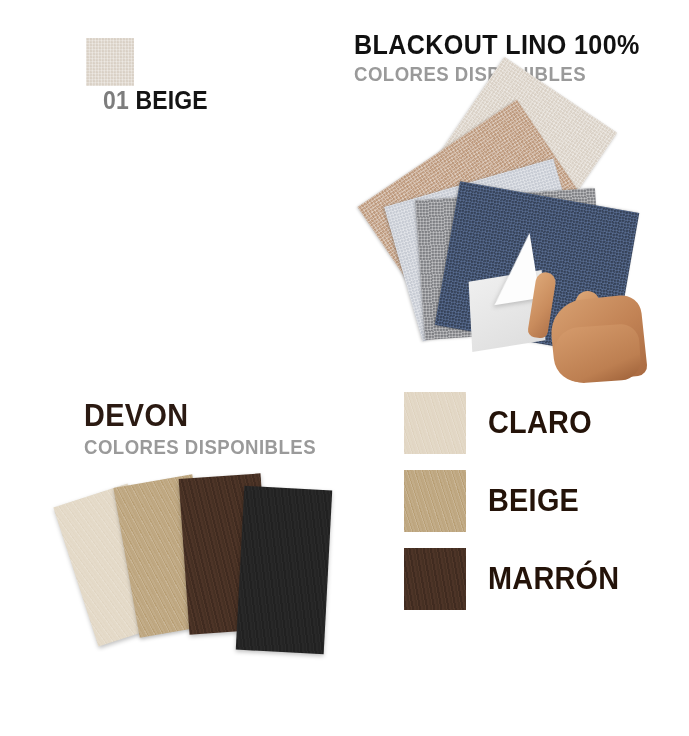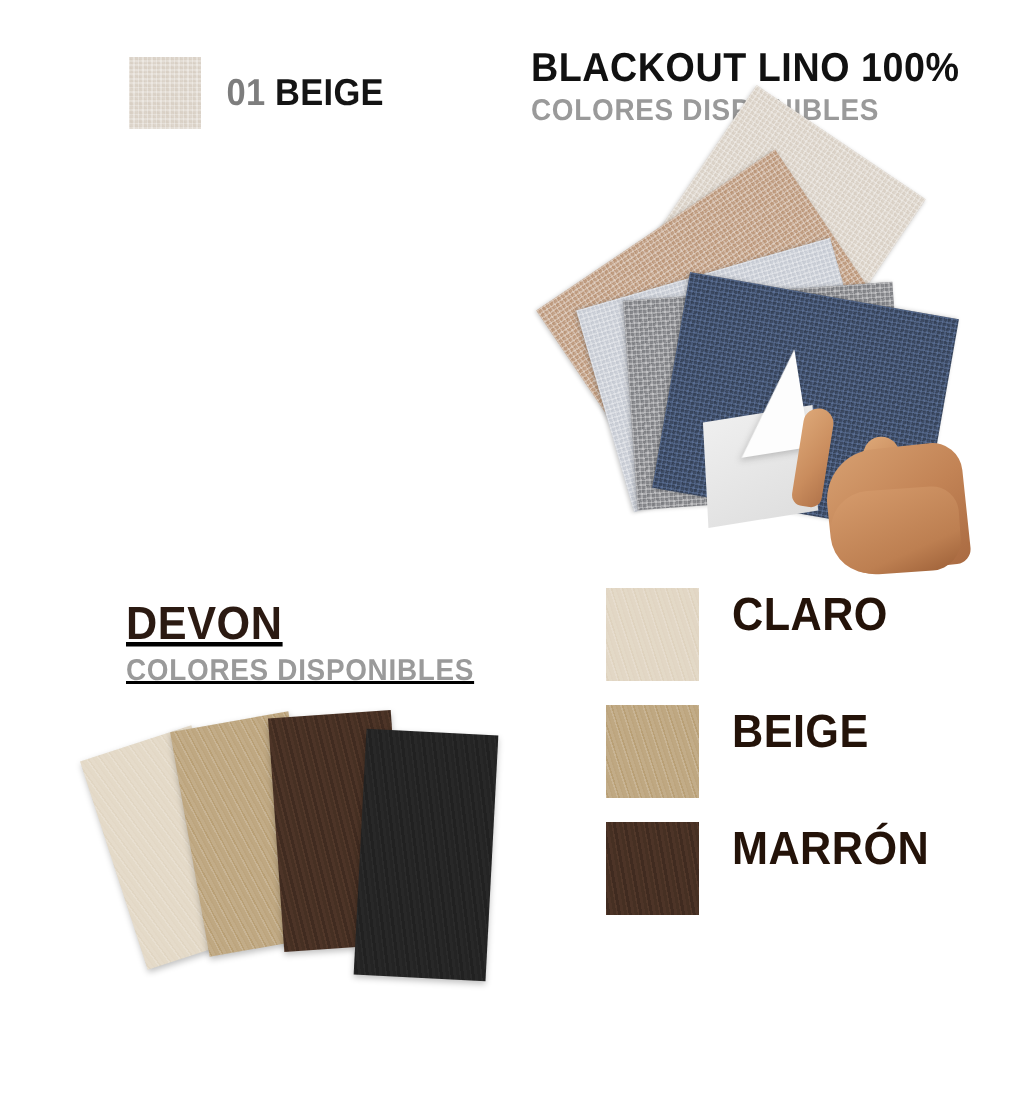--- a/index.html
+++ b/index.html
@@ -46,22 +46,22 @@
         rgba(0,0,0,.16) 1px 3px,
         rgba(255,255,255,.04) 3px 5px,
         rgba(0,0,0,.06) 5px 7px);
     mix-blend-mode: overlay;
     opacity: .85;
   }
 
   
   .lino-list { position: absolute; left: 86px; top: 38px; }
   .lino-row {
-    display: flex; align-items: center;
-    height: 48px; margin-bottom: 17px;
+    display: flex; 
+    height: 48px; margin-bottom: 17px; flex-direction: column;
   }
   .lino-chip {
     position: relative;
     width: 48px; height: 48px;
     flex: 0 0 48px;
     overflow: hidden;
   }
   .lino-label {
     margin-left: 17px;
     font-family: "Liberation Sans Narrow", "Liberation Sans", sans-serif;
@@ -92,21 +92,21 @@
     font-size: 20px;
     color: #9a9a9a;
     letter-spacing: .5px;
     white-space: nowrap;
     margin-top: 2px;
     transform: scaleX(.93);
     transform-origin: left center;
   }
   #blackout-heading { left: 354px; top: 30px; }
   #blackout-heading .h-main { color: #111111; }
-  #devon-heading  { left: 84px;  top: 398px; text-decoration: underline; }
+  #devon-heading  { left: 84px;  top: 398px; }
   #devon-heading .h-main { color: #2b1a12; font-size: 31px; }
 
   
   .fan { position: absolute; left: 390px; top: 78px; width: 252px; height: 300px; }
   .fan-card {
     position: absolute;
     overflow: hidden;
     box-shadow: 0 1px 3px rgba(0,0,0,.22);
   }
 
@@ -160,21 +160,21 @@
   .devon-fan { position: absolute; left: 74px; top: 470px; width: 300px; height: 190px; }
   .devon-panel {
     position: absolute;
     overflow: hidden;
     box-shadow: 0 2px 4px rgba(0,0,0,.25);
   }
 
   
   .devon-list { position: absolute; left: 404px; top: 392px; }
   .devon-row {
-    display: flex; 
+    display: flex; align-items: center;
     height: 62px; margin-bottom: 16px;
   }
   .devon-chip {
     position: relative;
     width: 62px; height: 62px;
     flex: 0 0 62px;
     overflow: hidden;
   }
   .devon-label {
     margin-left: 22px;

